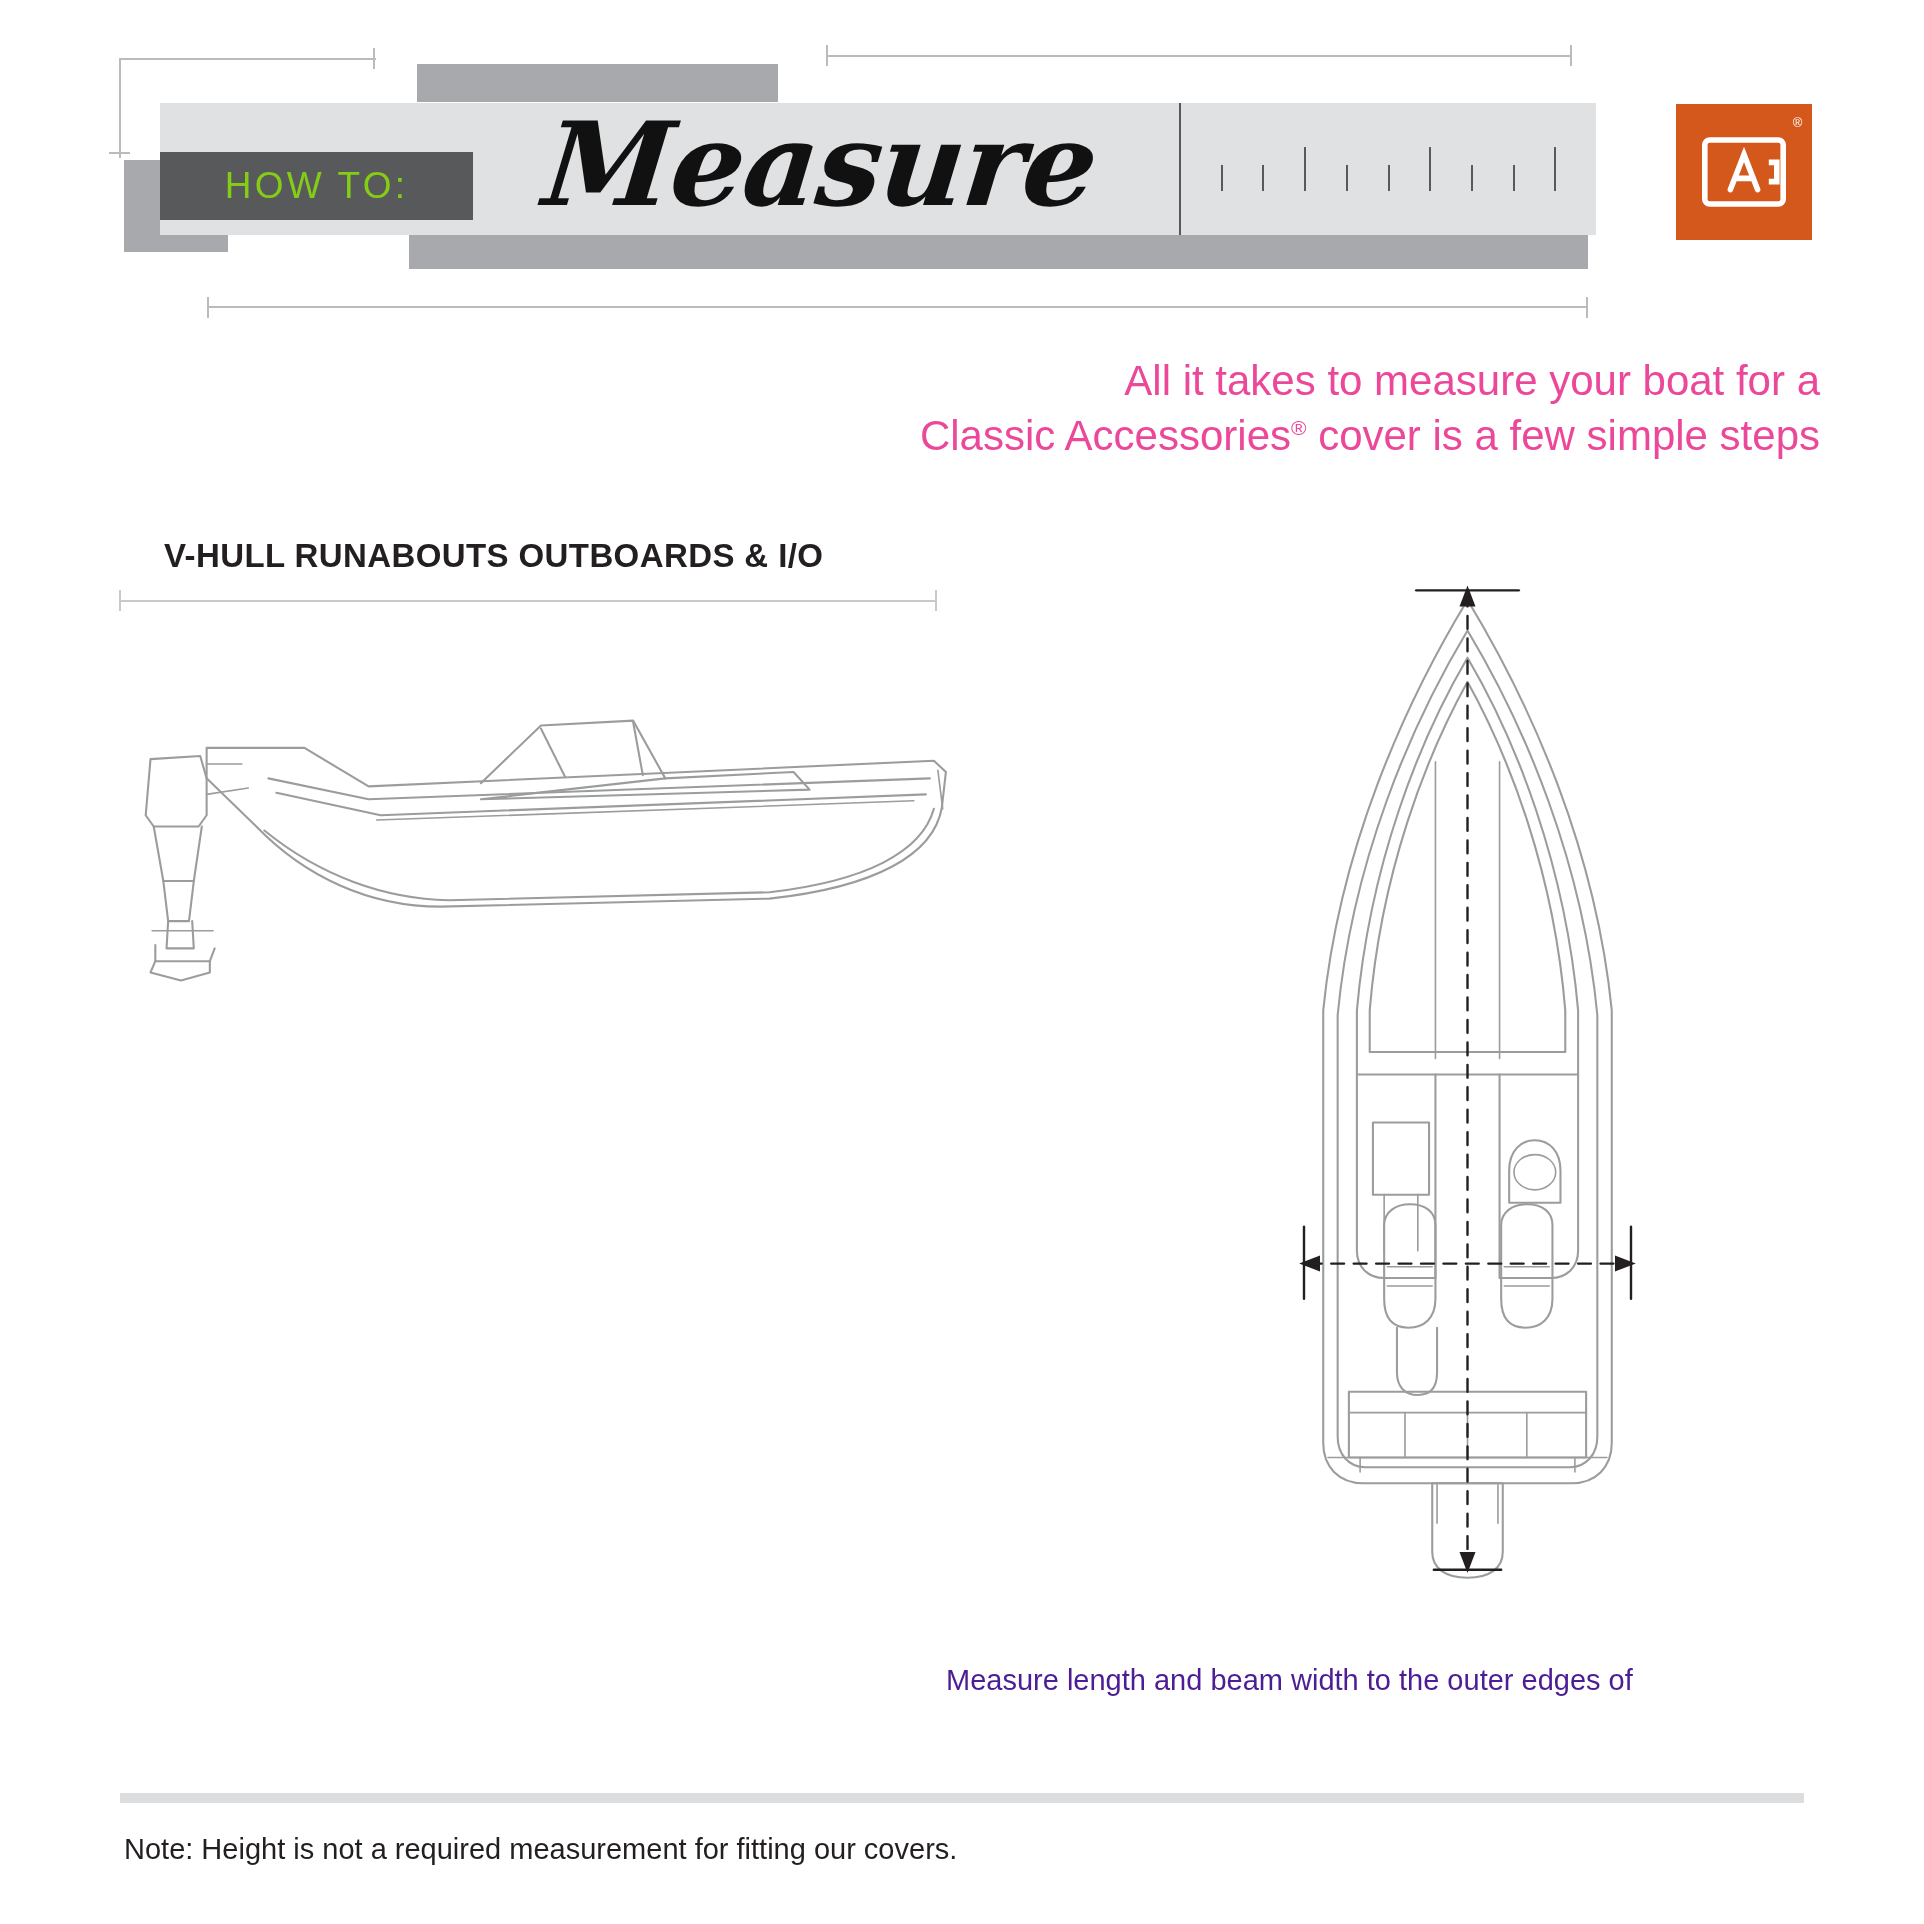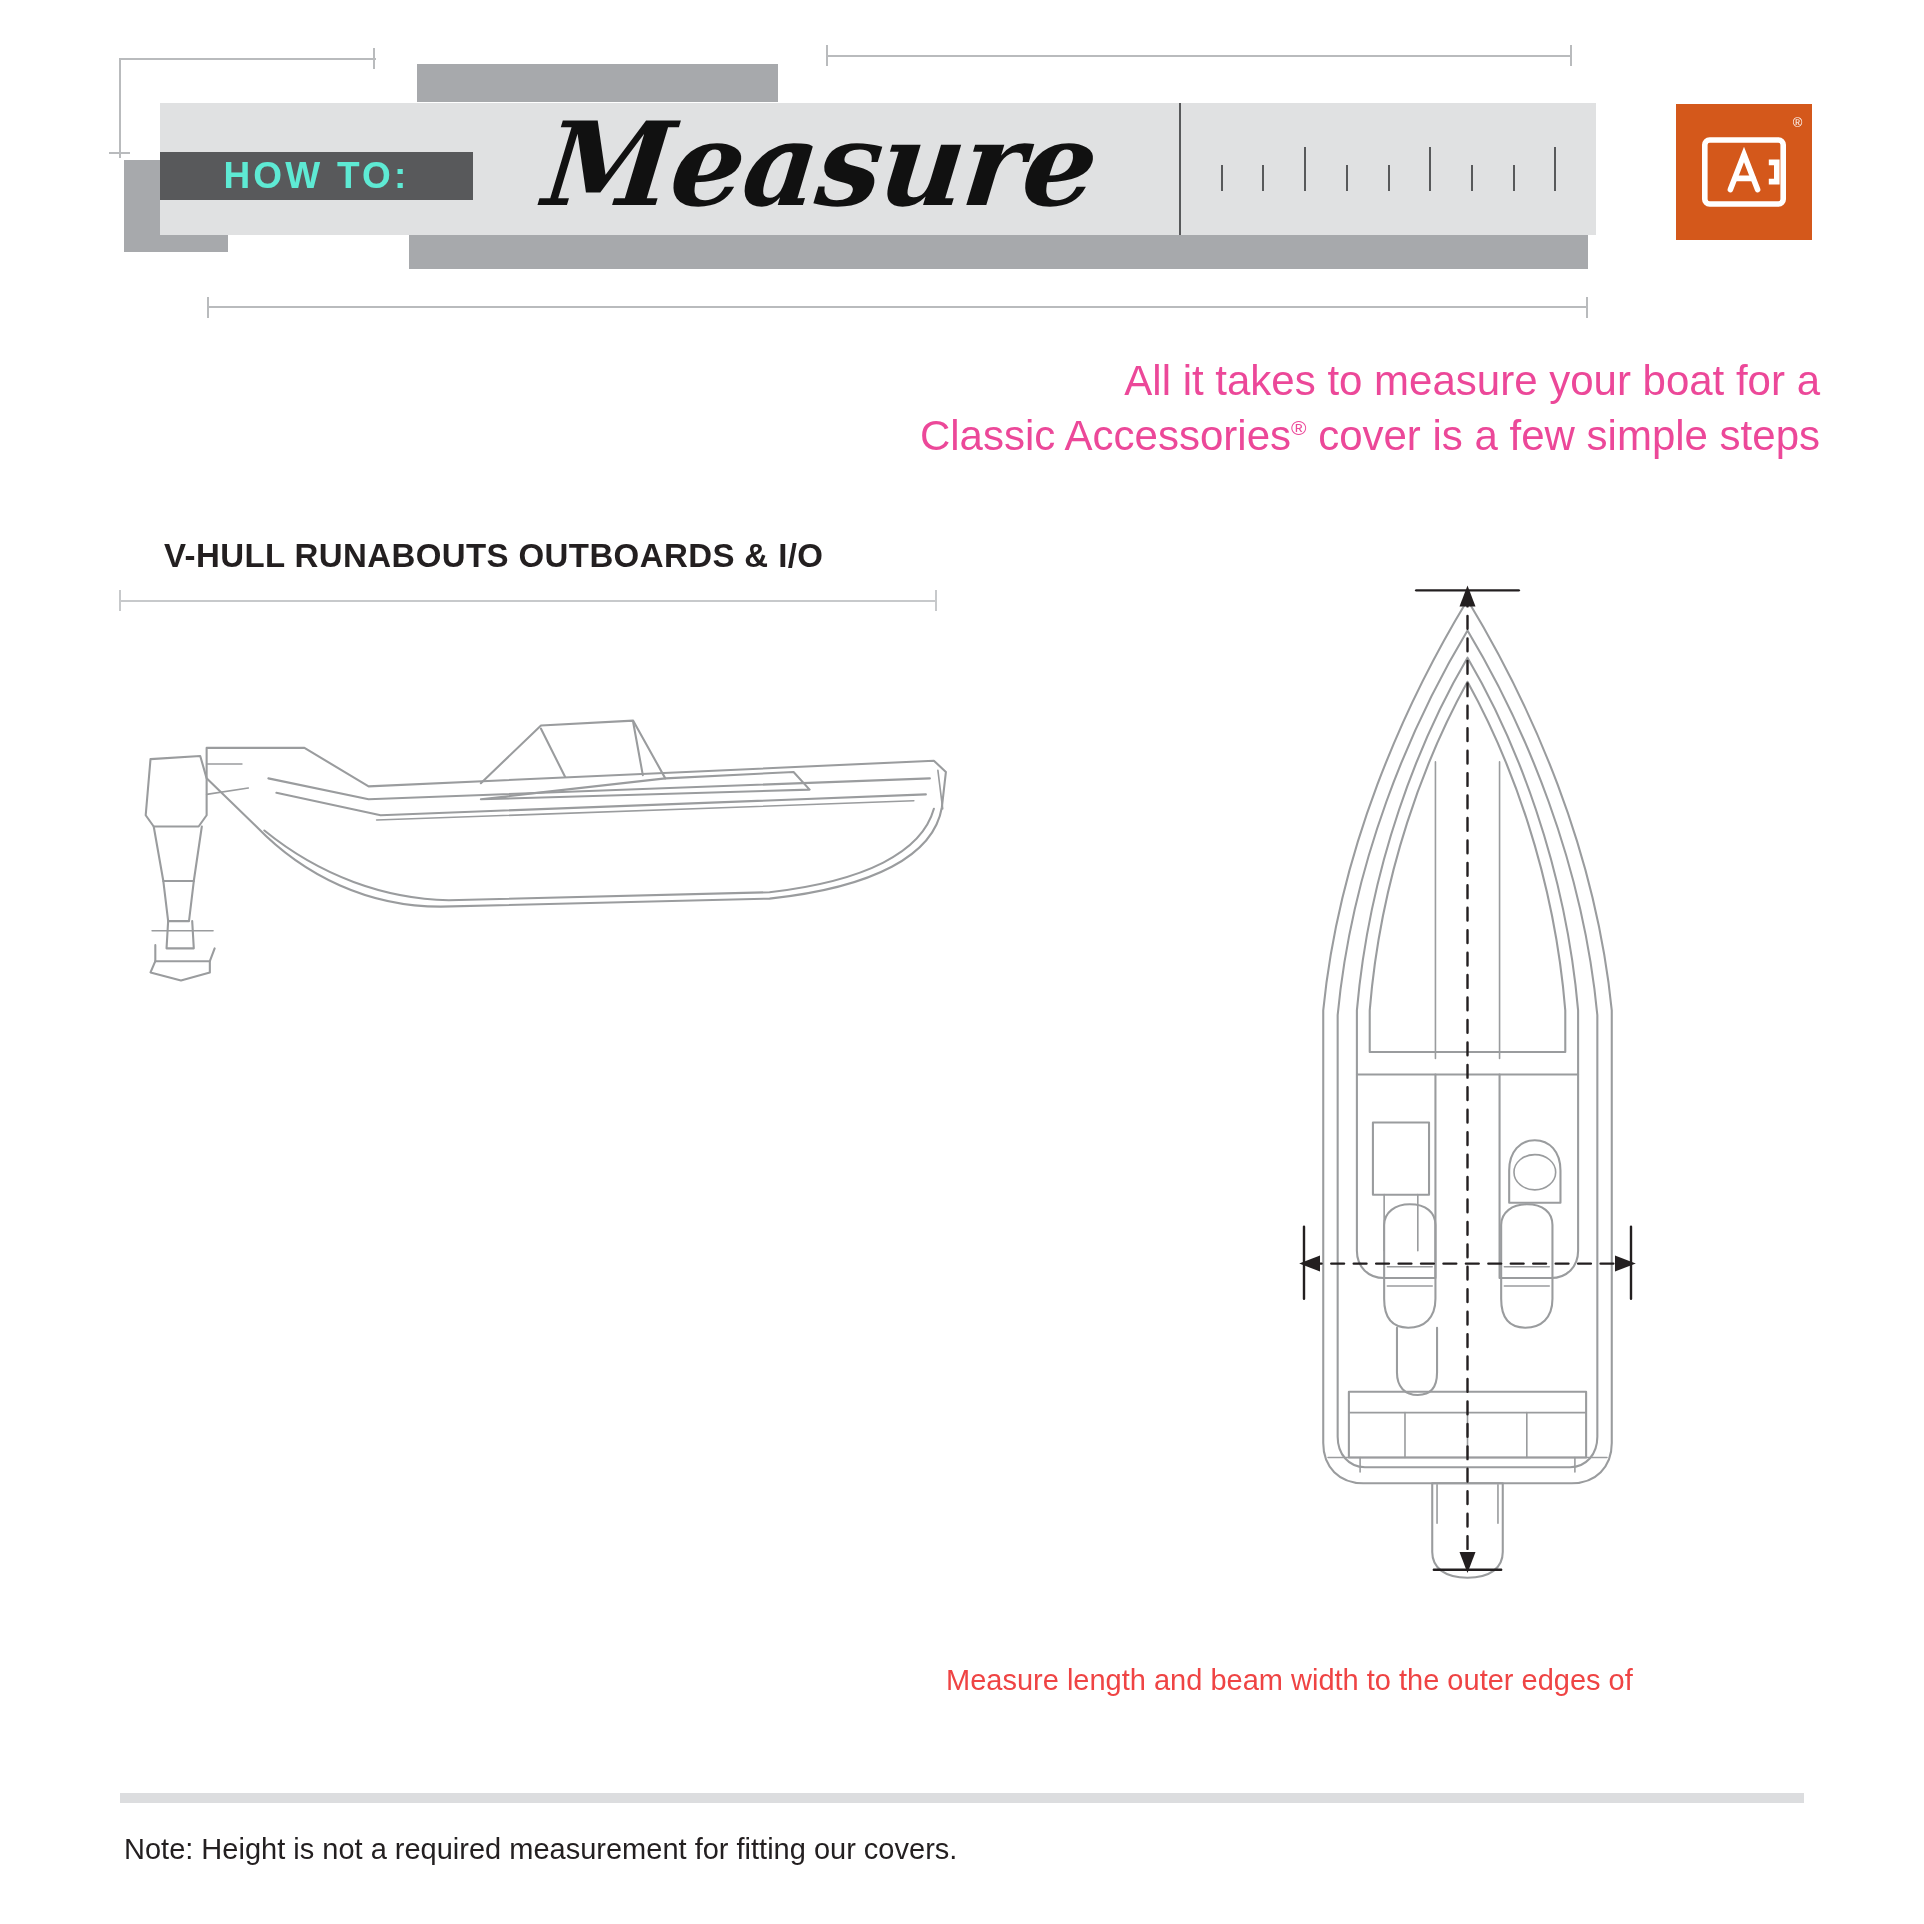--- a/index.html
+++ b/index.html
@@ -43,25 +43,25 @@
   }
   .hdr-bar-light {
     position: absolute;
     left: 160px; top: 103px;
     width: 1436px; height: 132px;
     background: #e0e1e2;
   }
   .hdr-howto {
     position: absolute;
     left: 160px; top: 152px;
-    width: 313px; height: 48px;
+    width: 313px; height: 68px;
     background: #58595b;
-    color: #5eead4;
+    color: #84cc16;
     font-size: 37px;
-    font-weight: bold;
+    font-weight: normal;
     letter-spacing: 3.2px;
     display: flex;
     align-items: center;
     justify-content: center;
   }
   .hdr-measure {
     position: absolute;
     left: 545px; top: 96px;
     font-family: "DejaVu Serif", serif;
     font-style: italic;
@@ -172,21 +172,21 @@
   }
 
   
   .caption {
     position: absolute;
     left: 946px; top: 1660px;
     width: 874px;
     text-align: left;
     font-size: 29px;
     line-height: 1.4;
-    color: #ef4444;
+    color: #4c1d95;
     font-weight: 300;
   }
 
   
   .footer-rule {
     position: absolute;
     left: 120px; top: 1793px;
     width: 1684px; height: 9.6px;
     background: #dcdddf;
   }

